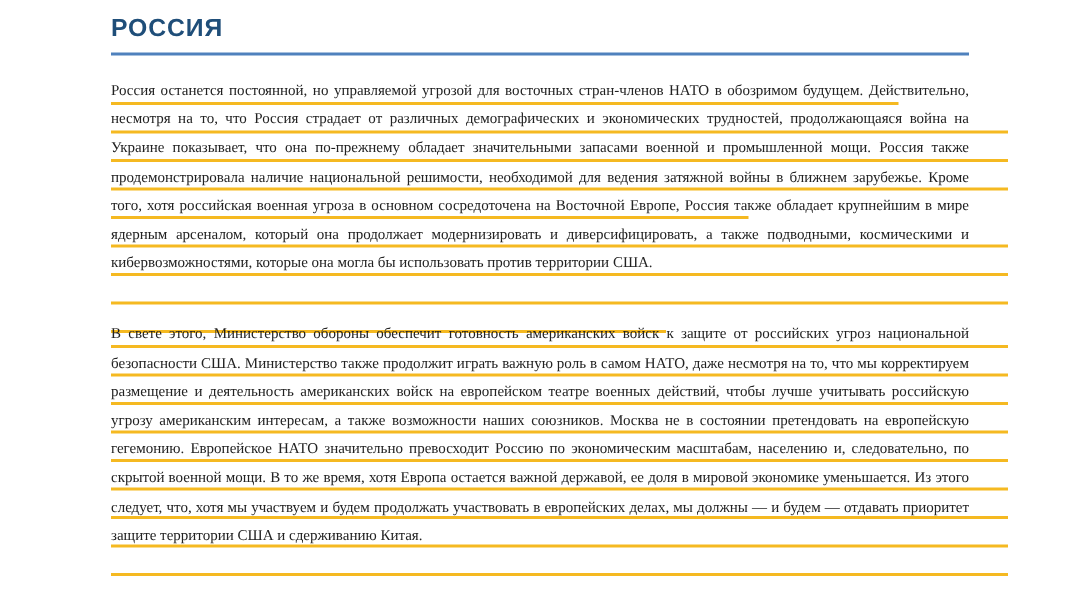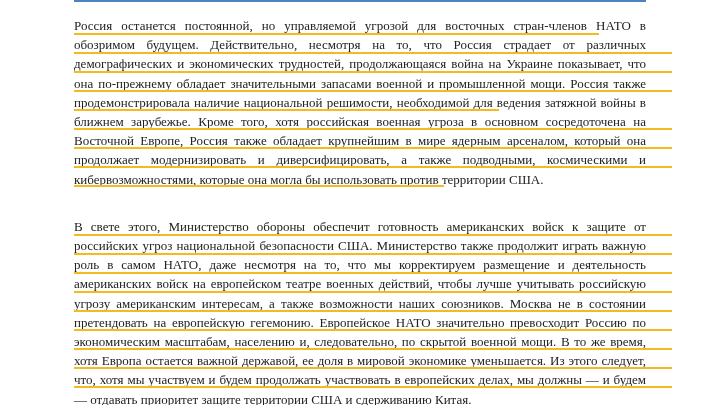--- a/index.html
+++ b/index.html
@@ -55,21 +55,21 @@
     background: #4f81bd;
     margin: 0 14px 0 14px;
   }
 
   .body-wrap {
     padding: 14px 14px 0 14px;
   }
 
   p.para {
     font-family: "Liberation Serif", serif;
-    font-size: 13px;
+    font-size: 10px;
     line-height: 19.2px;
     color: #222222;
     margin: 0 0 14px 0;
     text-align: justify;
     position: relative;
   }
   p.para:last-child { margin-bottom: 0; margin-top: 28px; }
   
   .marker {
     position: absolute;
@@ -81,20 +81,21 @@
 </head>
 <body>
 
 <div class="page">
 
   <div class="side-rail left"></div>
   <div class="side-rail right"></div>
 
   <div class="content">
 
+    <h1 class="doc-title">РОССИЯ</h1>
     <div class="title-rule"></div>
 
     <div class="body-wrap">
       <p class="para">Россия останется постоянной, но управляемой угрозой для восточных стран-членов НАТО в обозримом будущем. Действительно, несмотря на то, что Россия страдает от различных демографических и экономических трудностей, продолжающаяся война на Украине показывает, что она по-прежнему обладает значительными запасами военной и промышленной мощи. Россия также продемонстрировала наличие национальной решимости, необходимой для ведения затяжной войны в ближнем зарубежье. Кроме того, хотя российская военная угроза в основном сосредоточена на Восточной Европе, Россия также обладает крупнейшим в мире ядерным арсеналом, который она продолжает модернизировать и диверсифицировать, а также подводными, космическими и кибервозможностями, которые она могла бы использовать против территории США.<span class="marker" style="top: 17px; left: 0px; width: 525px; background: rgb(245, 185, 33);"></span><span class="marker" style="top: 36px; left: 0px; width: 598px; background: rgb(245, 185, 33);"></span><span class="marker" style="top: 55px; left: 0px; width: 598px; background: rgb(245, 185, 33);"></span><span class="marker" style="top: 74px; left: 0px; width: 598px; background: rgb(245, 185, 33);"></span><span class="marker" style="top: 93px; left: 0px; width: 425px; background: rgb(245, 185, 33);"></span><span class="marker" style="top: 112px; left: 0px; width: 598px; background: rgb(245, 185, 33);"></span><span class="marker" style="top: 131px; left: 0px; width: 598px; background: rgb(245, 185, 33);"></span><span class="marker" style="top: 150px; left: 0px; width: 598px; background: rgb(245, 185, 33);"></span><span class="marker" style="top: 169px; left: 0px; width: 370px; background: rgb(245, 185, 33);"></span></p>
       <p class="para">В свете этого, Министерство обороны обеспечит готовность американских войск к защите от российских угроз национальной безопасности США. Министерство также продолжит играть важную роль в самом НАТО, даже несмотря на то, что мы корректируем размещение и деятельность американских войск на европейском театре военных действий, чтобы лучше учитывать российскую угрозу американским интересам, а также возможности наших союзников. Москва не в состоянии претендовать на европейскую гегемонию. Европейское НАТО значительно превосходит Россию по экономическим масштабам, населению и, следовательно, по скрытой военной мощи. В то же время, хотя Европа остается важной державой, ее доля в мировой экономике уменьшается. Из этого следует, что, хотя мы участвуем и будем продолжать участвовать в европейских делах, мы должны — и будем — отдавать приоритет защите территории США и сдерживанию Китая.<span class="marker" style="top: 17px; left: 0px; width: 598px; background: rgb(245, 185, 33);"></span><span class="marker" style="top: 36px; left: 0px; width: 598px; background: rgb(245, 185, 33);"></span><span class="marker" style="top: 55px; left: 0px; width: 598px; background: rgb(245, 185, 33);"></span><span class="marker" style="top: 74px; left: 0px; width: 598px; background: rgb(245, 185, 33);"></span><span class="marker" style="top: 93px; left: 0px; width: 598px; background: rgb(245, 185, 33);"></span><span class="marker" style="top: 112px; left: 0px; width: 598px; background: rgb(245, 185, 33);"></span><span class="marker" style="top: 131px; left: 0px; width: 598px; background: rgb(245, 185, 33);"></span><span class="marker" style="top: 150px; left: 0px; width: 598px; background: rgb(245, 185, 33);"></span><span class="marker" style="top: 169px; left: 0px; width: 598px; background: rgb(245, 185, 33);"></span></p>
     </div>
 
   </div>
 </div>
 

